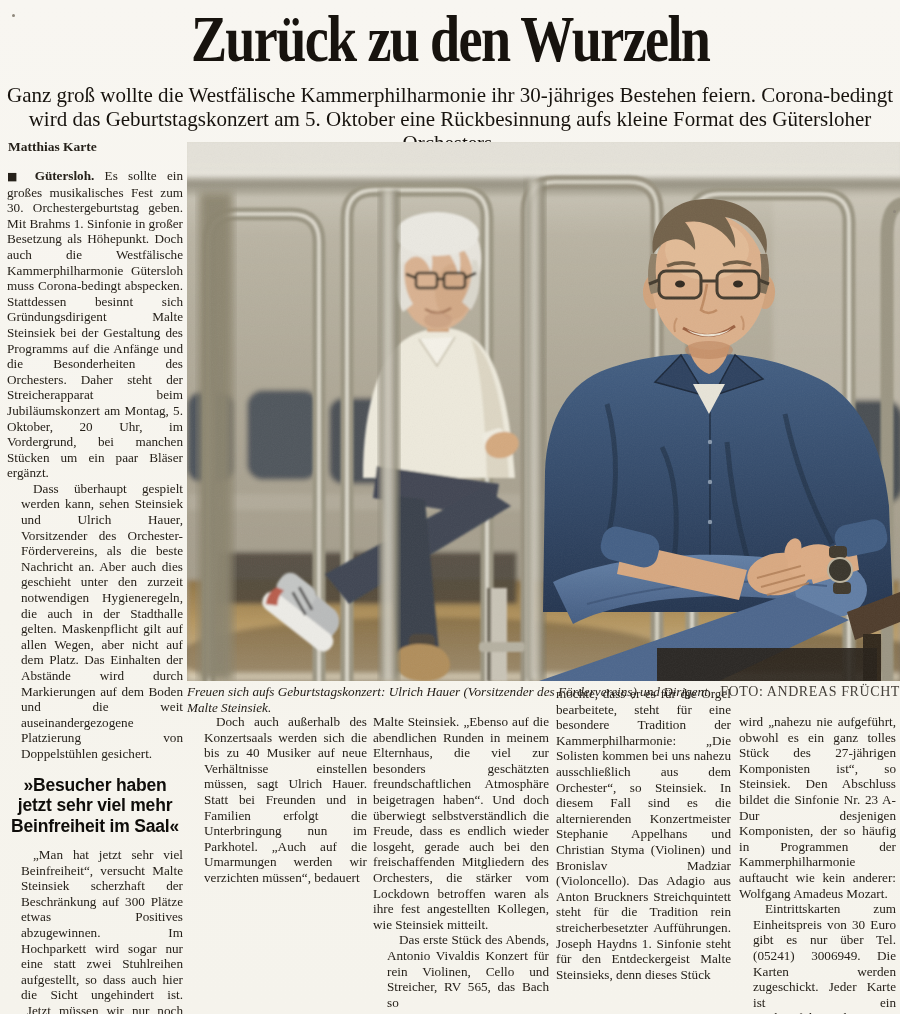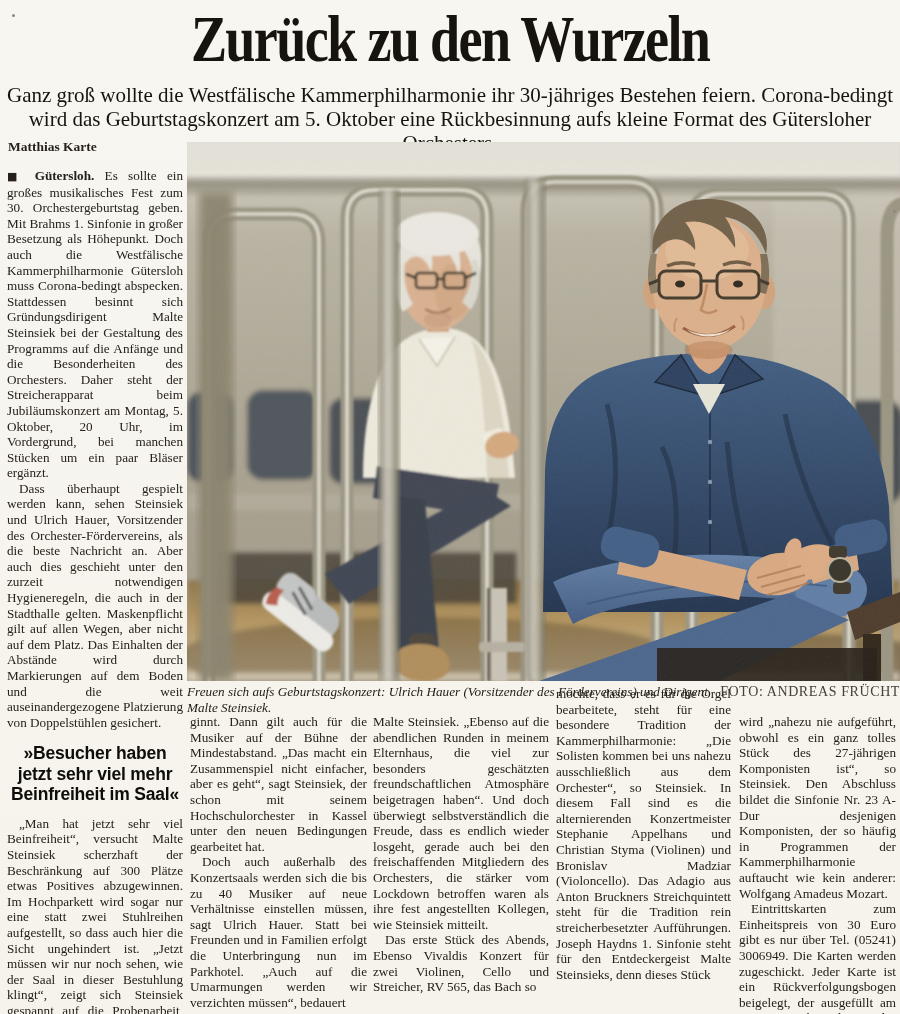--- a/index.html
+++ b/index.html
@@ -16,21 +16,21 @@
   .photo{position:absolute;top:142px;left:187px;width:713px;height:539px;margin:0;background:#aba595;}
   .photo svg{display:block;width:100%;height:100%;}
   .caption-row{position:absolute;top:684px;left:187px;width:713px;display:flex;
         align-items:baseline;}
   .caption{font-style:italic;font-size:13.2px;line-height:16px;color:#1f1a14;margin:0;}
   .credit{font-family:Liberation Serif, serif;font-size:14px;letter-spacing:.6px;
         color:#45403a;white-space:nowrap;padding-left:12px;}
   .col{position:absolute;text-align:justify;font-size:13.2px;line-height:15.6px;color:#26211a;
         hyphens:auto;-webkit-hyphens:auto;}
   .col p{margin:0;}
-  .col p.pp{text-indent:12px;}
+  .col p.pp{text-indent:12px;margin-left:14px;}
   .col1{left:7px;top:168px;width:176px;}
   .col2{left:190px;top:714px;width:177px;}
   .col3{left:373px;top:714px;width:176px;}
   .col4{left:556px;top:686px;width:175px;}
   .col5{left:739px;top:714px;width:157px;}
   .pullquote{font-family:"Liberation Sans",sans-serif;font-weight:700;font-size:17.5px;
         line-height:20.5px;color:#0f0d0a;margin:13px 0 11px;text-align:center;letter-spacing:-.2px;}
   .sq{font-family:"DejaVu Sans",sans-serif;font-size:11px;}
   .speck{position:absolute;border-radius:50%;background:#8e887c;}
   .speck.s1{left:12px;top:14px;width:3px;height:3px;}
@@ -254,27 +254,26 @@
   </div>
 
   <div class="col col1">
     <p><span class="sq">■</span> <b>Gütersloh.</b> <span>Es sollte ein großes musikalisches Fest zum 30. Orchestergeburtstag geben. Mit Brahms 1. Sinfonie in großer Besetzung als Höhepunkt. Doch auch die Westfälische Kammerphilharmonie Gütersloh muss Corona-bedingt abspecken. Stattdessen besinnt sich Gründungsdirigent Malte Steinsiek bei der Gestaltung des Programms auf die Anfänge und die Besonderheiten des Orchesters. Daher steht der Streicherapparat beim Jubiläumskonzert am Montag, 5. Oktober, 20 Uhr, im Vordergrund, bei manchen Stücken um ein paar Bläser ergänzt.</span></p>
     <p class="pp">Dass überhaupt gespielt werden kann, sehen Steinsiek und Ulrich Hauer, Vorsitzender des Orchester-Fördervereins, als die beste Nachricht an. Aber auch dies geschieht unter den zurzeit notwendigen Hygieneregeln, die auch in der Stadthalle gelten. Maskenpflicht gilt auf allen Wegen, aber nicht auf dem Platz. Das Einhalten der Abstände wird durch Markierungen auf dem Boden und die weit auseinandergezogene Platzierung von Doppelstühlen gesichert.</p>
     <h2 class="pullquote">»Besucher haben jetzt sehr viel mehr Beinfreiheit im Saal«</h2>
     <p class="pp">„Man hat jetzt sehr viel Beinfreiheit“, versucht Malte Steinsiek scherzhaft der Beschränkung auf 300 Plätze etwas Positives abzugewinnen. Im Hochparkett wird sogar nur eine statt zwei Stuhlreihen aufgestellt, so dass auch hier die Sicht ungehindert ist. „Jetzt müssen wir nur noch sehen, wie der Saal in dieser Bestuhlung klingt“, zeigt sich Steinsiek gespannt auf die Probenarbeit, die nächste Woche Freitag be-</p>
   </div>
 
   <div class="col col2">
-    <p>ginnt. Dann gilt auch für die Musiker auf der Bühne der Mindestabstand. „Das macht ein Zusammenspiel nicht einfacher, aber es geht“, sagt Steinsiek, der schon mit seinem Hochschulorchester in Kassel unter den neuen Bedingungen gearbeitet hat.</p>
     <p class="pp">Doch auch außerhalb des Konzertsaals werden sich die bis zu 40 Musiker auf neue Verhältnisse einstellen müssen, sagt Ulrich Hauer. Statt bei Freunden und in Familien erfolgt die Unterbringung nun im Parkhotel. „Auch auf die Umarmungen werden wir verzichten müssen“, bedauert</p>
   </div>
 
   <div class="col col3">
     <p>Malte Steinsiek. „Ebenso auf die abendlichen Runden in meinem Elternhaus, die viel zur besonders geschätzten freundschaftlichen Atmosphäre beigetragen haben“. Und doch überwiegt selbstverständlich die Freude, dass es endlich wieder losgeht, gerade auch bei den freischaffenden Mitgliedern des Orchesters, die stärker vom Lockdown betroffen waren als ihre fest angestellten Kollegen, wie Steinsiek mitteilt.</p>
-    <p class="pp">Das erste Stück des Abends, Ebenso Vivaldis Konzert für zwei Violinen, Cello und Streicher, RV 565, das Bach so</p>
+    <p class="pp">Das erste Stück des Abends, Antonio Vivaldis Konzert für rein Violinen, Cello und Streicher, RV 565, das Bach so</p>
   </div>
 
   <div class="col col4">
     <p>mochte, dass er es für die Orgel bearbeitete, steht für eine besondere Tradition der Kammerphilharmonie: „Die Solisten kommen bei uns nahezu ausschließlich aus dem Orchester“, so Steinsiek. In diesem Fall sind es die alternierenden Konzertmeister Stephanie Appelhans und Christian Styma (Violinen) und Bronislav Madziar (Violoncello). Das Adagio aus Anton Bruckners Streichquintett steht für die Tradition rein streicherbesetzter Aufführungen. Joseph Haydns 1. Sinfonie steht für den Entdeckergeist Malte Steinsieks, denn dieses Stück</p>
   </div>
 
   <div class="col col5">
     <p>wird „nahezu nie aufgeführt, obwohl es ein ganz tolles Stück des 27-jährigen Komponisten ist“, so Steinsiek. Den Abschluss bildet die Sinfonie Nr. 23 A-Dur desjenigen Komponisten, der so häufig in Programmen der Kammerphilharmonie auftaucht wie kein anderer: Wolfgang Amadeus Mozart.</p>
     <p class="pp">Eintrittskarten zum Einheitspreis von 30 Euro gibt es nur über Tel. (05241) 3006949. Die Karten werden zugeschickt. Jeder Karte ist ein Rückverfolgungsbogen beigelegt, der ausgefüllt am Konzerttag abgegeben wird.</p>
   </div>

